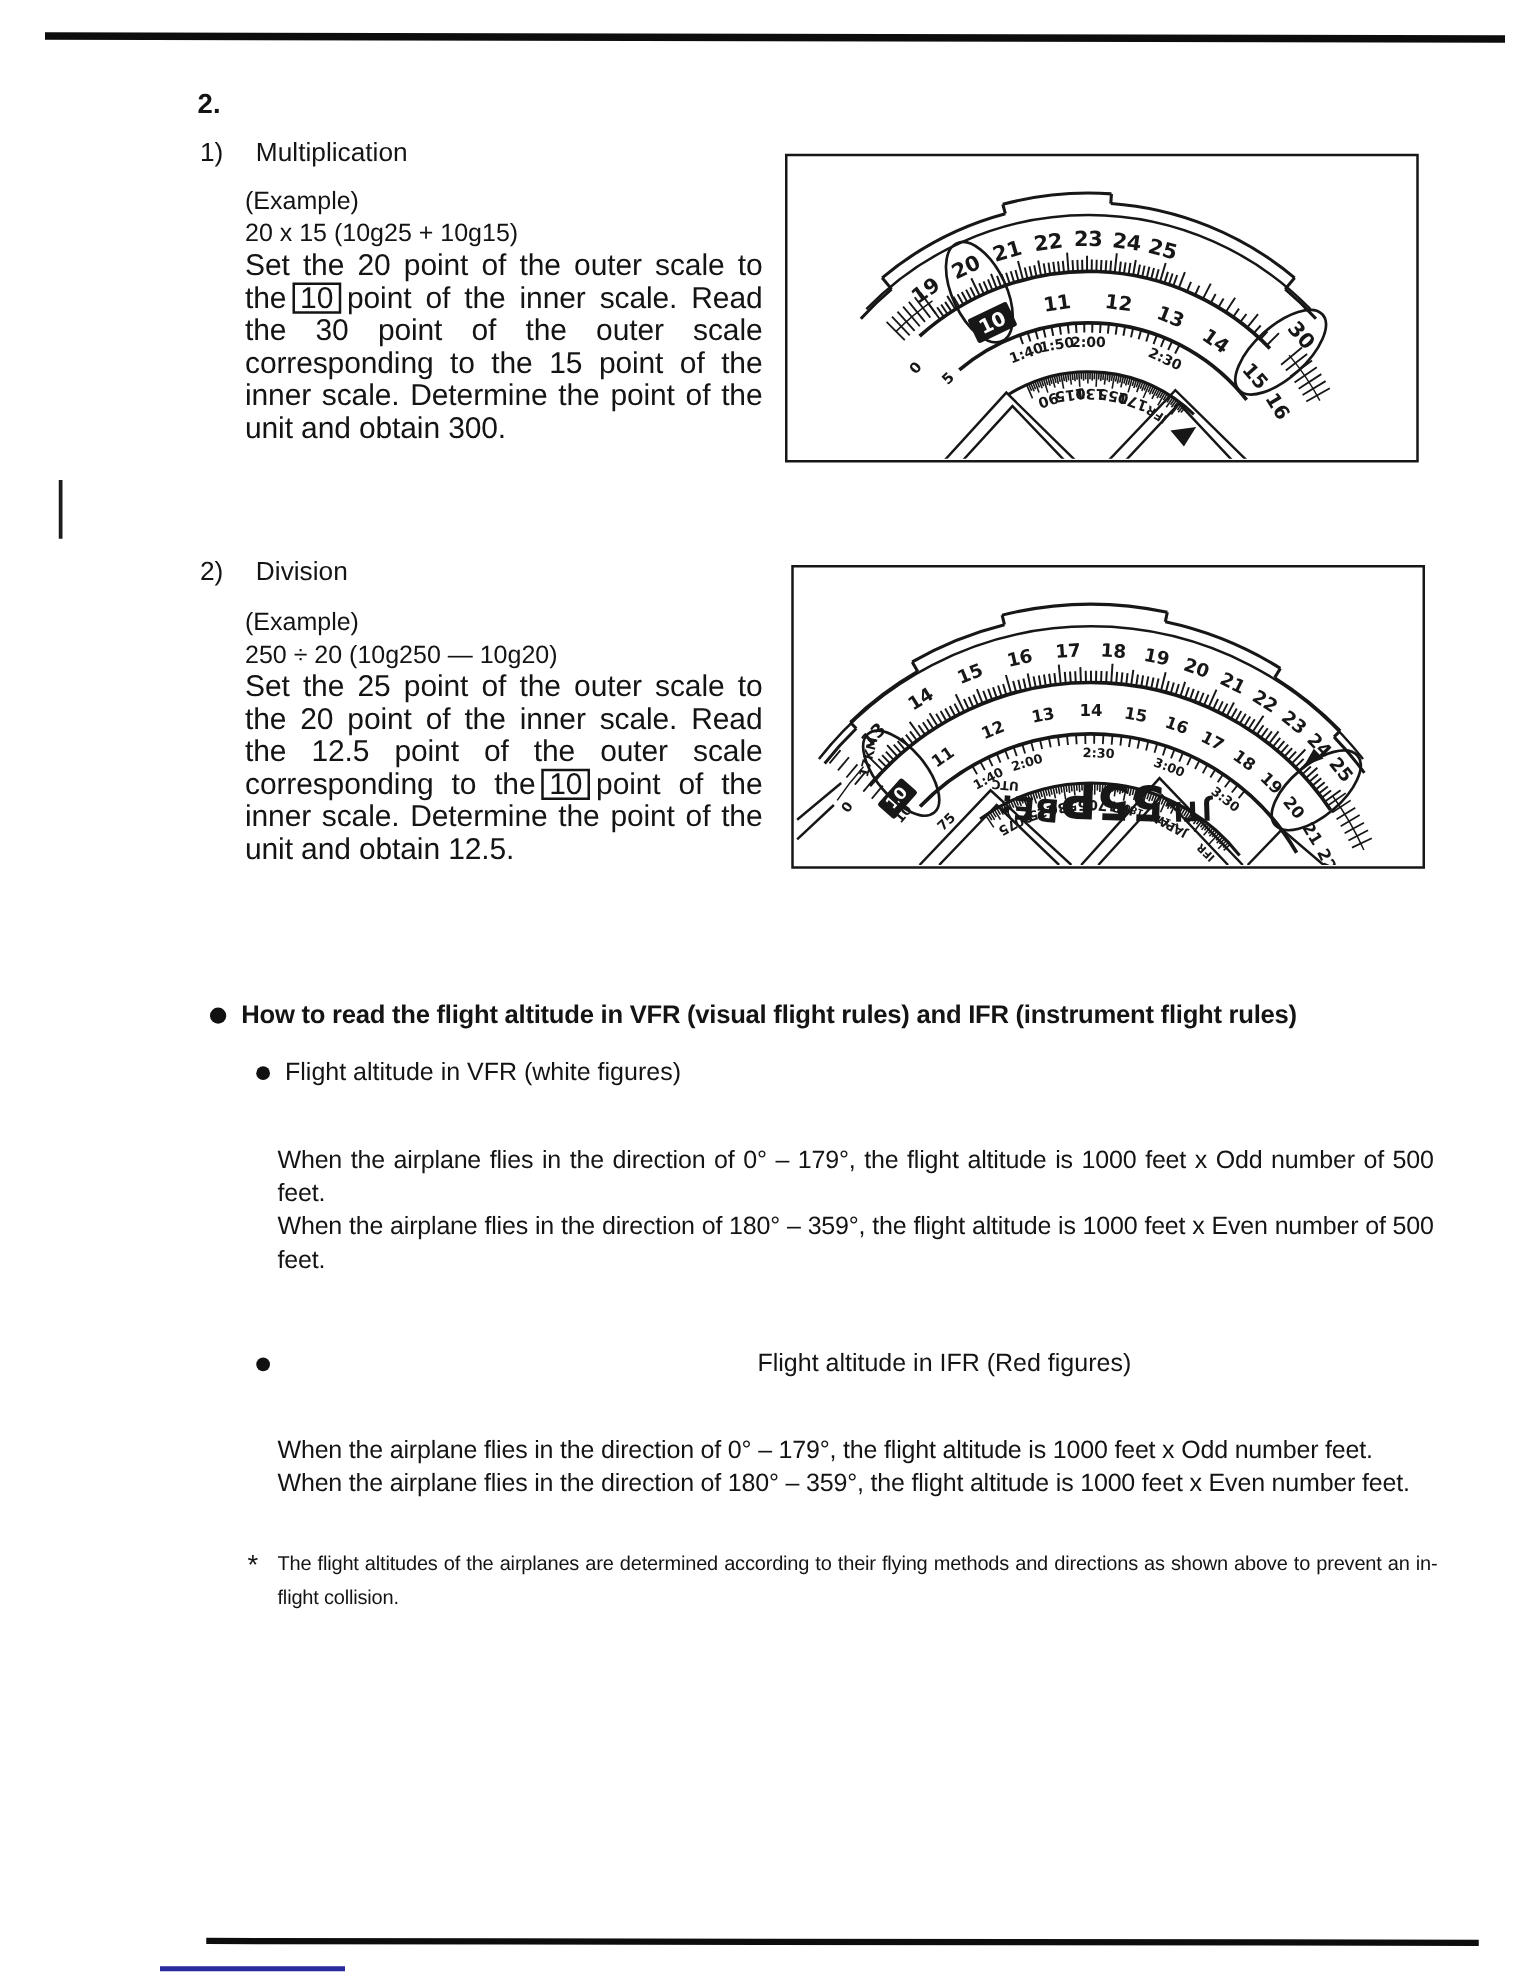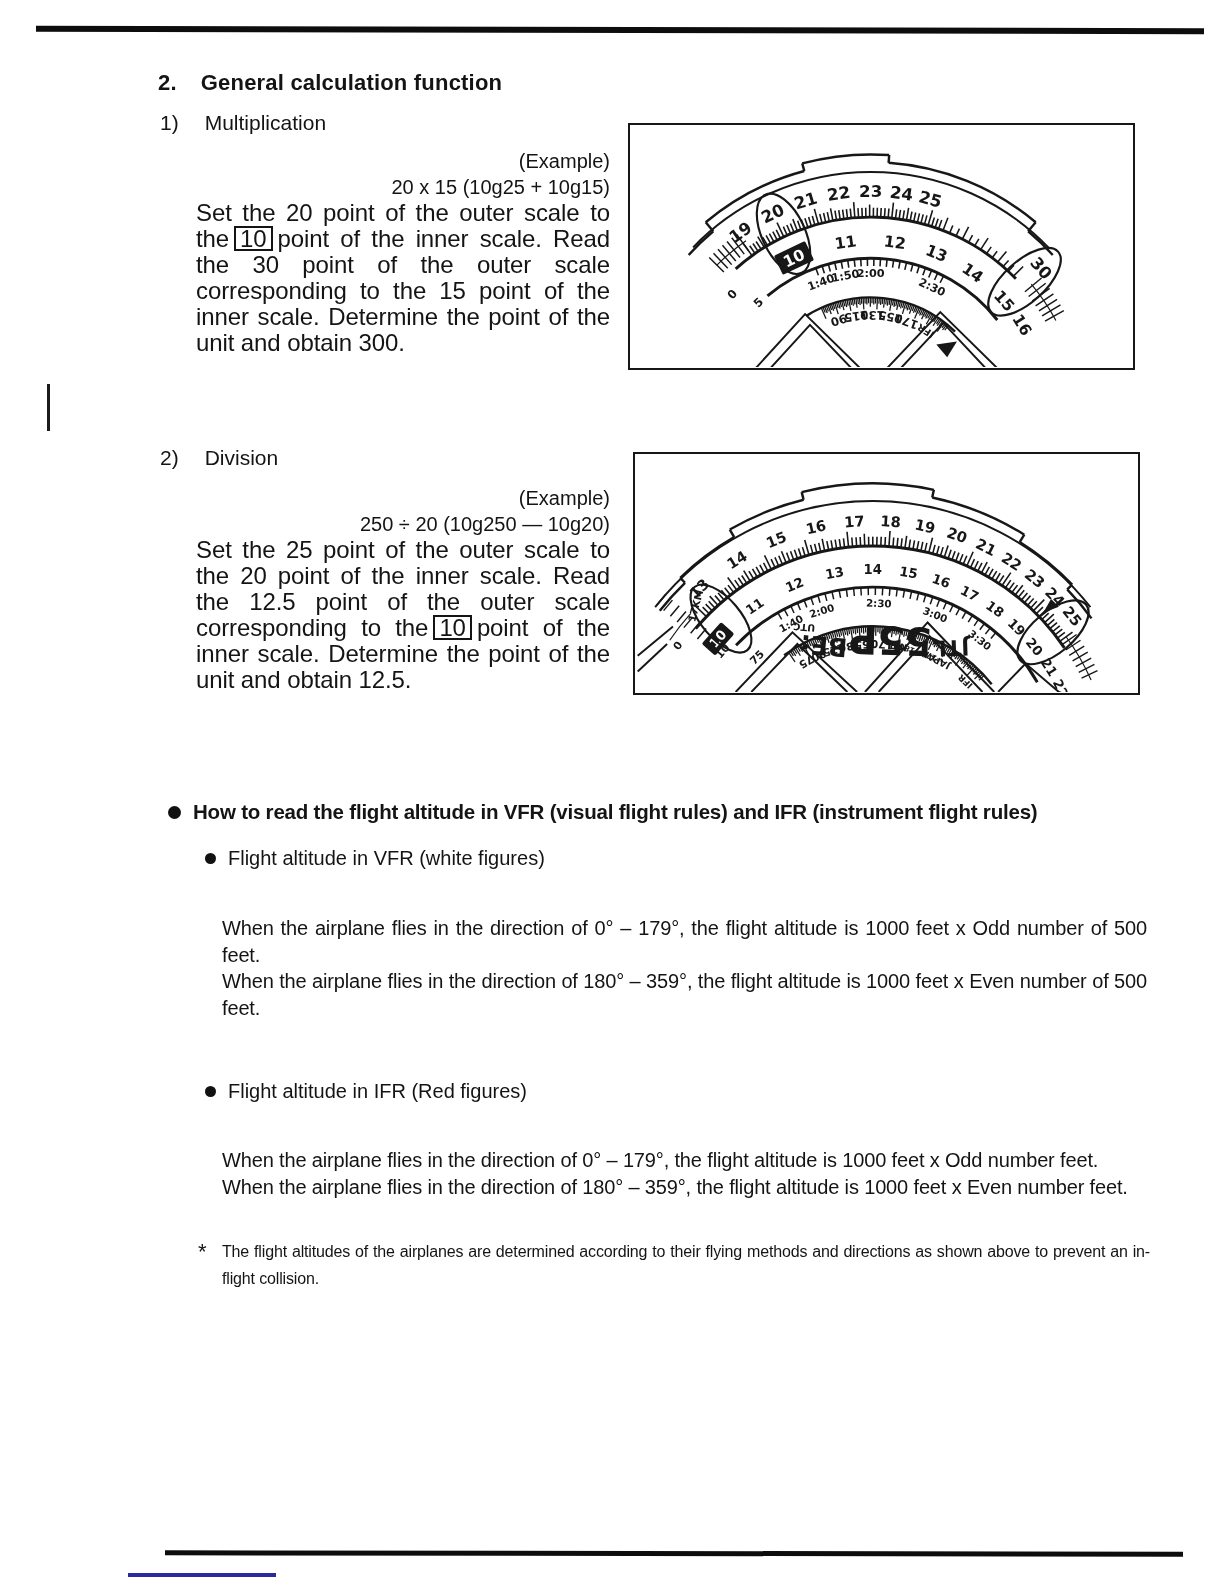--- a/index.html
+++ b/index.html
@@ -4,21 +4,21 @@
 <style>
   html,body{margin:0;padding:0;background:#ffffff;}
   .page{position:relative;width:1224px;height:1584px;background:#ffffff;overflow:hidden;
         font-family:"Liberation Sans", sans-serif;color:#141414;}
   p{margin:0;}
   .top-rule{position:absolute;left:36px;top:27px;width:1168px;height:6px;background:#0d0d0d;transform:rotate(0.12deg);}
   .reg-mark{position:absolute;left:47px;top:384px;width:3px;height:47px;background:#1c1c1c;}
   .sec-head{position:absolute;left:158px;top:70px;display:flex;gap:24px;font-size:22px;font-weight:bold;letter-spacing:0.2px;}
   .item-head{position:absolute;left:160px;display:flex;gap:26px;font-size:21px;}
   .ex-block{position:absolute;left:196px;width:414px;font-size:20px;line-height:26px;}
-  .exlabel,.formula{font-size:20px;line-height:26px;text-align:right;}
+  .exlabel,.formula{font-size:20px;line-height:26px;}
   .body{font-size:24px;line-height:26px;letter-spacing:-0.1px;}
   .just{text-align:justify;}
   .note{margin-top:10px;}
   .sqbox{display:inline-block;border:2px solid #141414;padding:0 4px;margin:0 5px;line-height:21px;}
   .figbox{position:absolute;border:2.5px solid #171717;box-sizing:border-box;background:#fff;margin:0;}
   .bullet-row{position:absolute;display:flex;align-items:flex-start;}
   .bdot{flex:0 0 auto;width:13px;height:13px;border-radius:50%;background:#111;margin:6px 12px 0 0;}
   .bdot.small{width:11px;height:11px;margin-top:6px;}
   .alt-heading{font-size:20.5px;font-weight:bold;letter-spacing:-0.2px;}
   .sub-title{font-size:20px;}
@@ -34,21 +34,20 @@
 </head>
 <body>
 
 <div class="page">
 
   <div class="top-rule"></div>
   <div class="reg-mark"></div>
 
   <div class="sec-head">
     <span>2.</span>
-    <span>General calculation function</span>
   </div>
 
   <div class="item-head" style="top:111px;">
     <span>1)</span>
     <span>Multiplication</span>
   </div>
 
   <div class="ex-block" style="top:148px;">
     <p class="exlabel">(Example)</p>
     <p class="formula">20 x 15 (10g25 + 10g15)</p>
@@ -644,21 +643,21 @@
   <div class="bullet-row" style="left:205px;top:847px;width:700px;">
     <span class="bdot small"></span>
     <span class="sub-title">Flight altitude in VFR (white figures)</span>
   </div>
 
   <div class="para-col" style="top:887px;">
     <p>When the airplane flies in the direction of 0° – 179°, the flight altitude is 1000 feet x Odd number of 500 feet.</p>
     <p>When the airplane flies in the direction of 180° – 359°, the flight altitude is 1000 feet x Even number of 500 feet.</p>
   </div>
 
-  <div class="bullet-row" style="left:205px;top:1080px;width:700px;">
+  <div class="bullet-row" style="left:205px;top:1080px;width:700px;justify-content:space-between;">
     <span class="bdot small"></span>
     <span class="sub-title">Flight altitude in IFR (Red figures)</span>
   </div>
 
   <div class="para-col" style="top:1119px;">
     <p>When the airplane flies in the direction of 0° – 179°, the flight altitude is 1000 feet x Odd number feet.</p>
     <p>When the airplane flies in the direction of 180° – 359°, the flight altitude is 1000 feet x Even number feet.</p>
   </div>
 
   <div class="footnote" style="top:1238px;">

